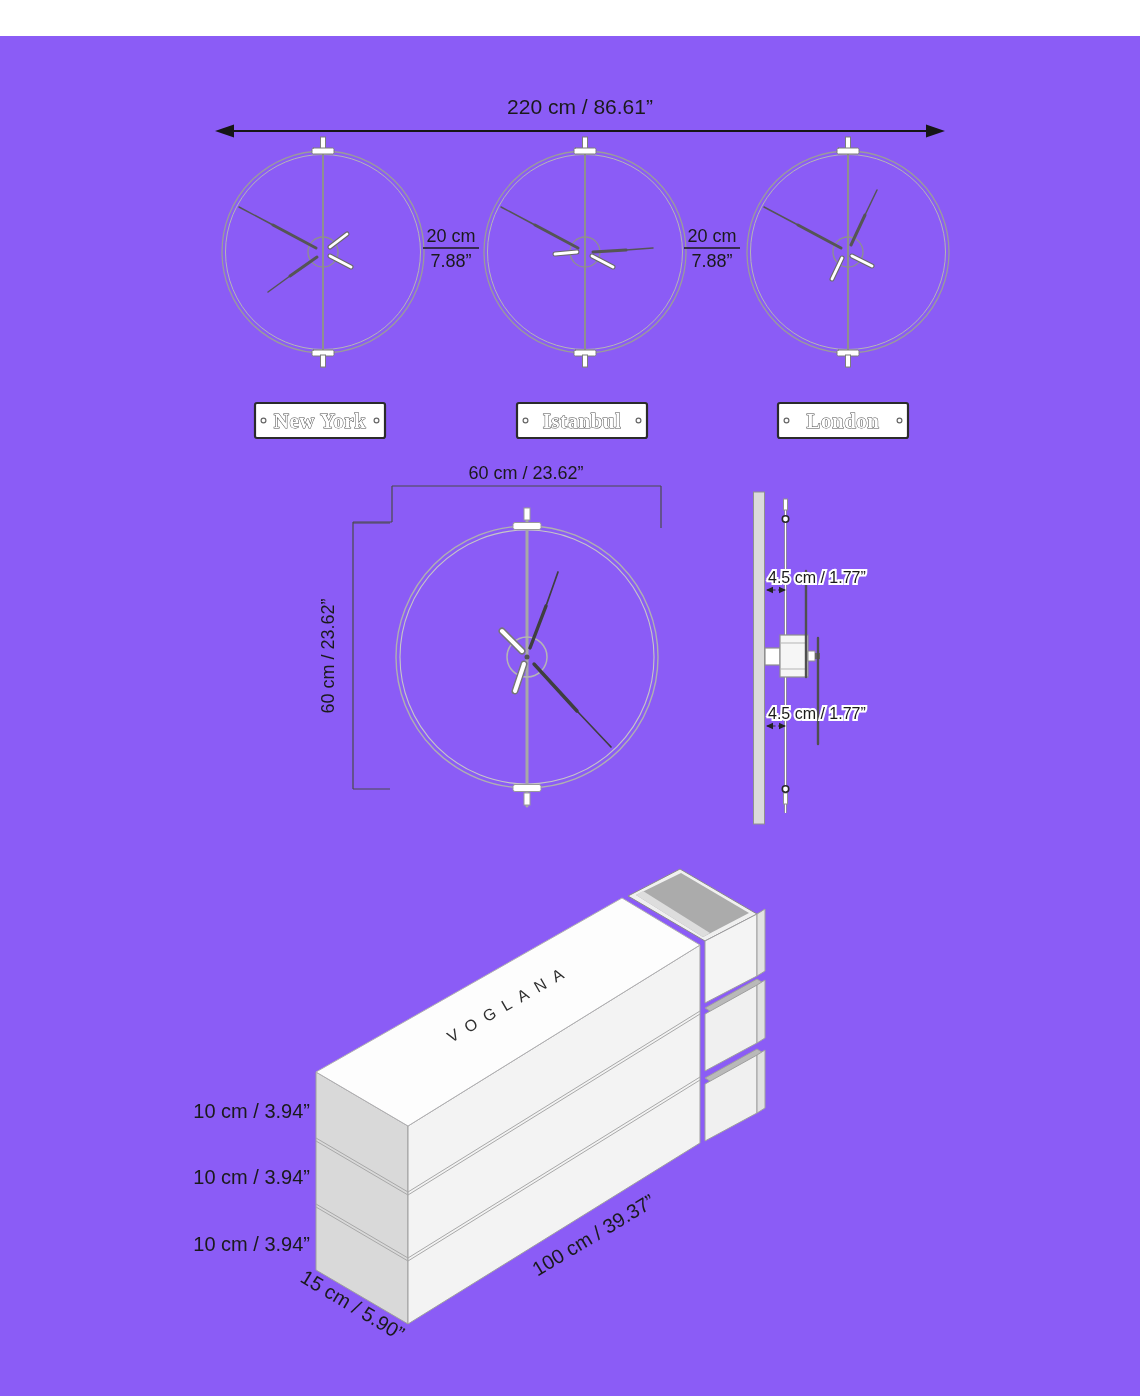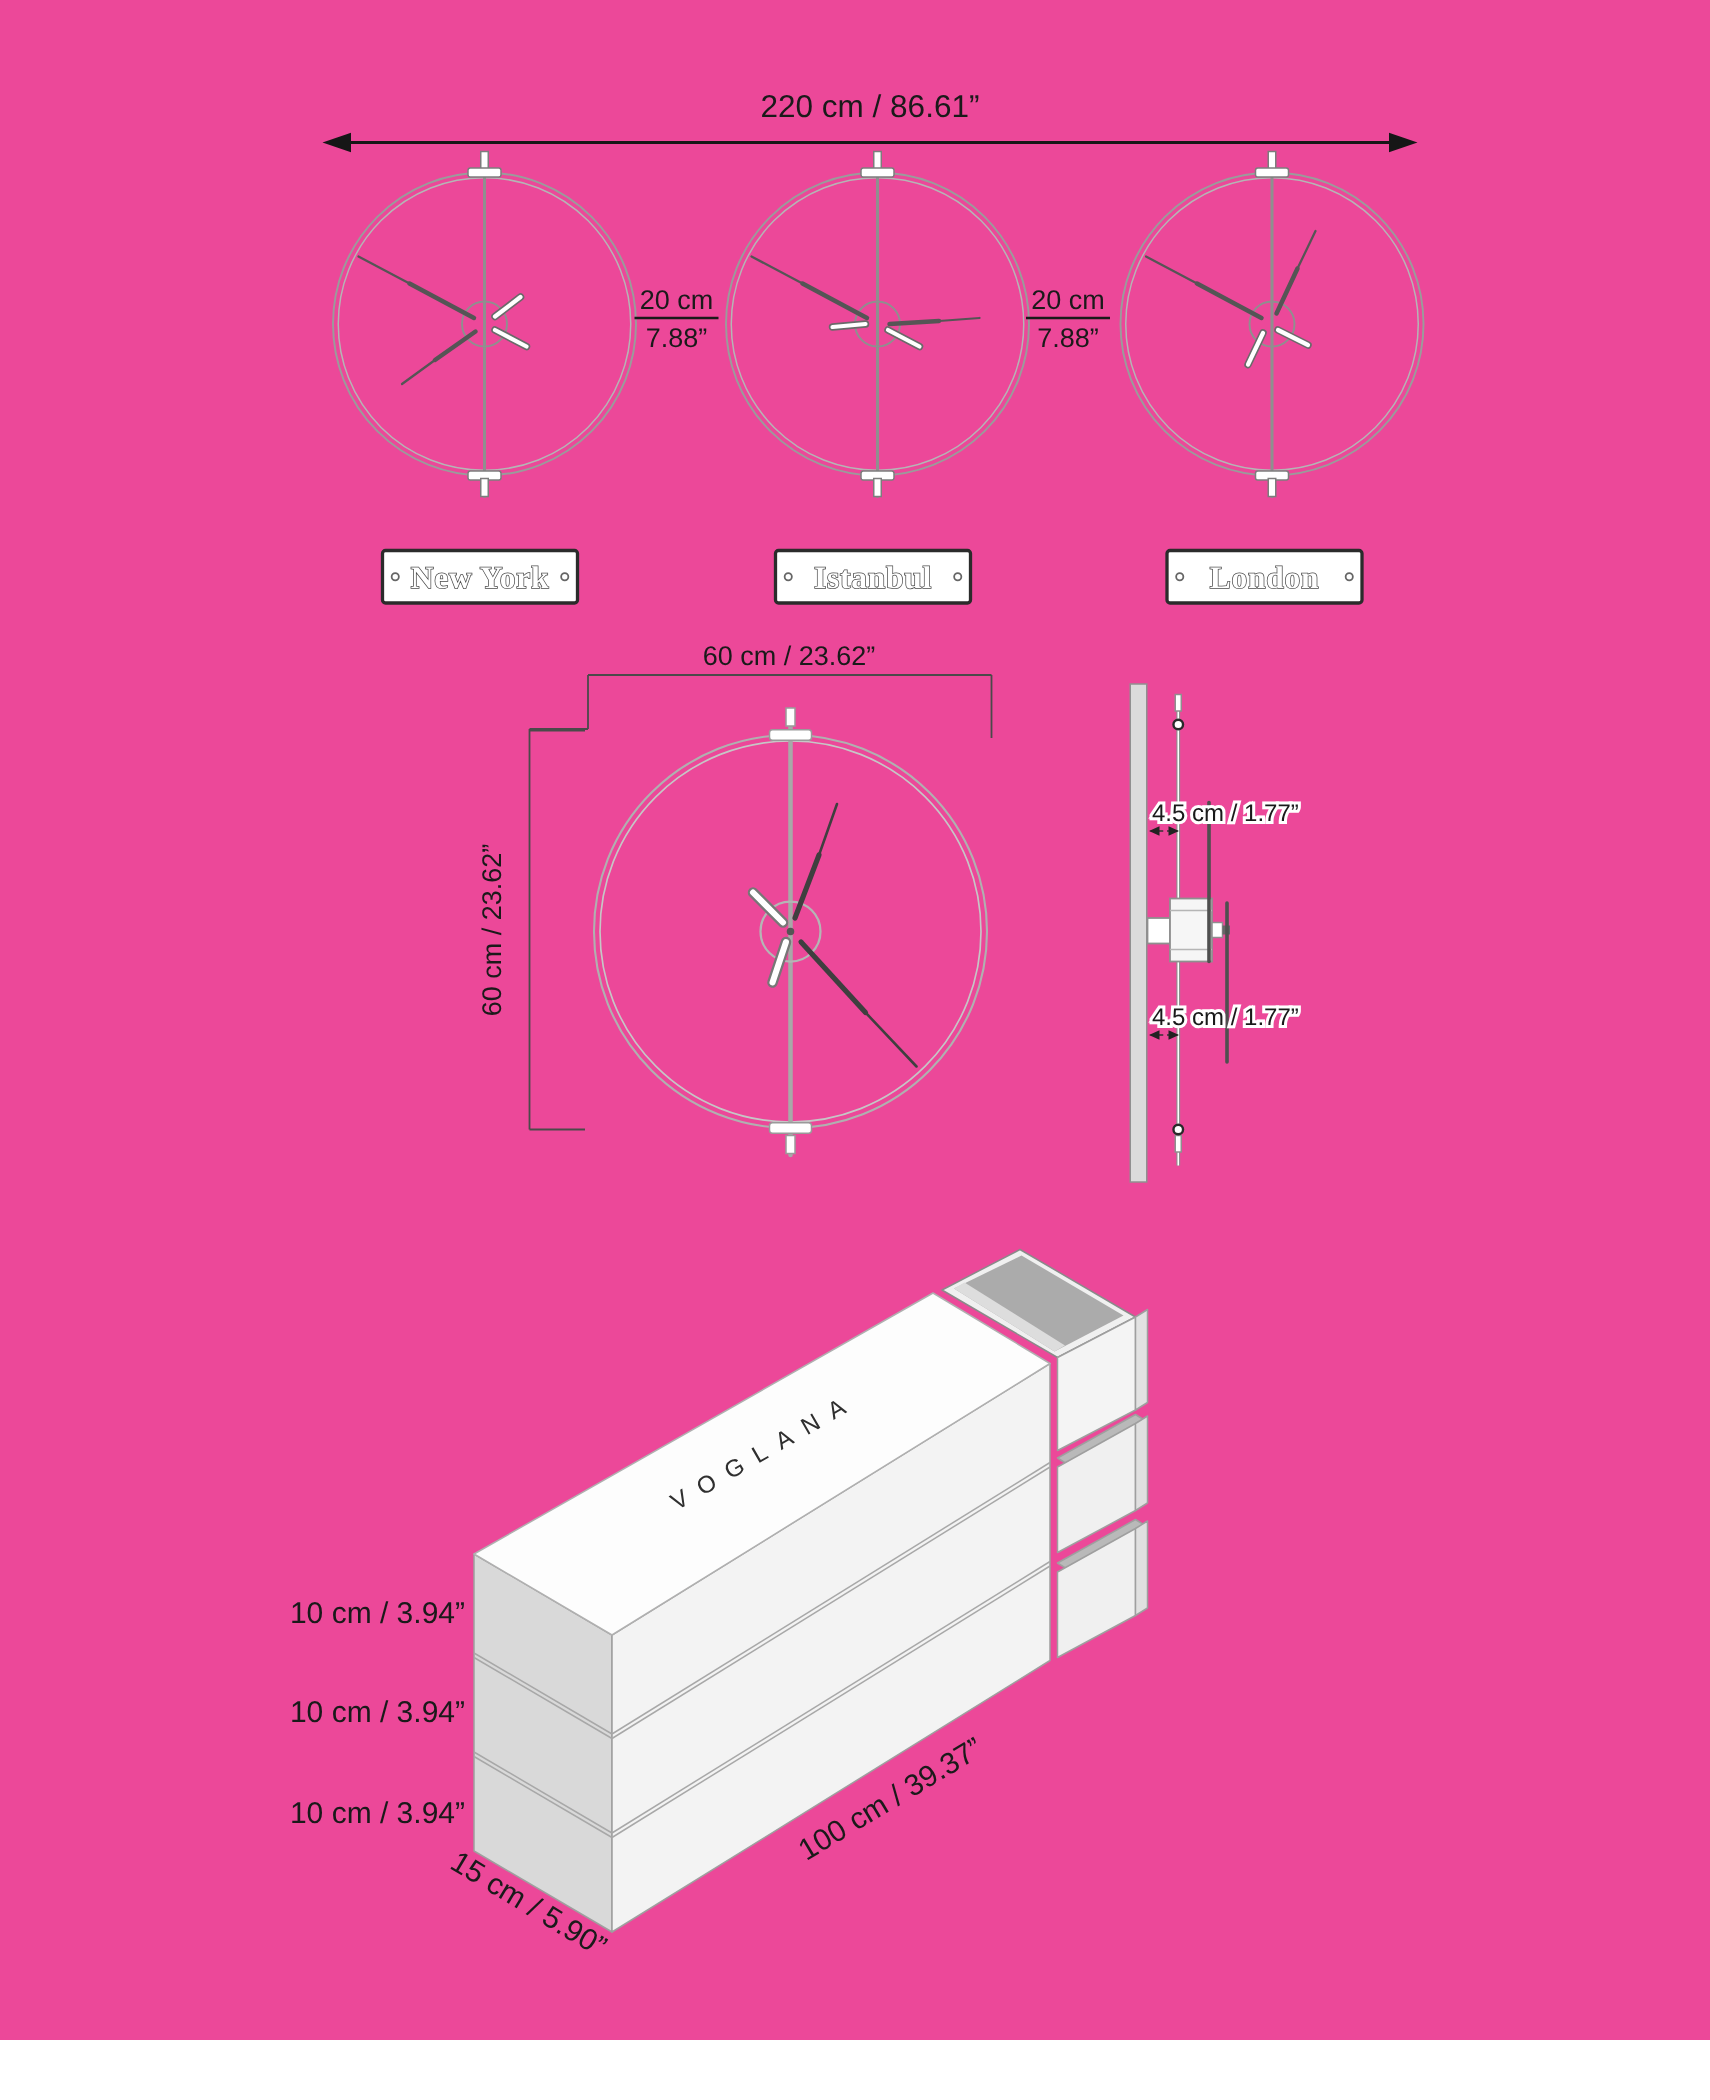--- a/index.html
+++ b/index.html
@@ -1,16 +1,16 @@
 <!DOCTYPE html>
 <html><head>
 <meta charset="utf-8">
 <style>
   html,body{margin:0;padding:0;background:#ffffff;}
-  .stage{width:1140px;height:1360px;position:relative;background:#ec4899;overflow:hidden;}
+  .stage{width:1140px;height:1360px;position:relative;background:#8b5cf6;overflow:hidden;margin-top:36px;}
   svg{display:block;}
   text{font-family:"Liberation Sans", sans-serif;}
   .dim{fill:#1a1a1a;}
   .plate-txt{font-family:"Liberation Serif", serif;font-weight:bold;fill:#ffffff;stroke:#4a4a4a;stroke-width:1;paint-order:stroke;letter-spacing:.5px;}
   .halo{paint-order:stroke;stroke:#ffffff;stroke-width:4;}
 </style>
 </head>
 <body>
 
 <div class="stage">

